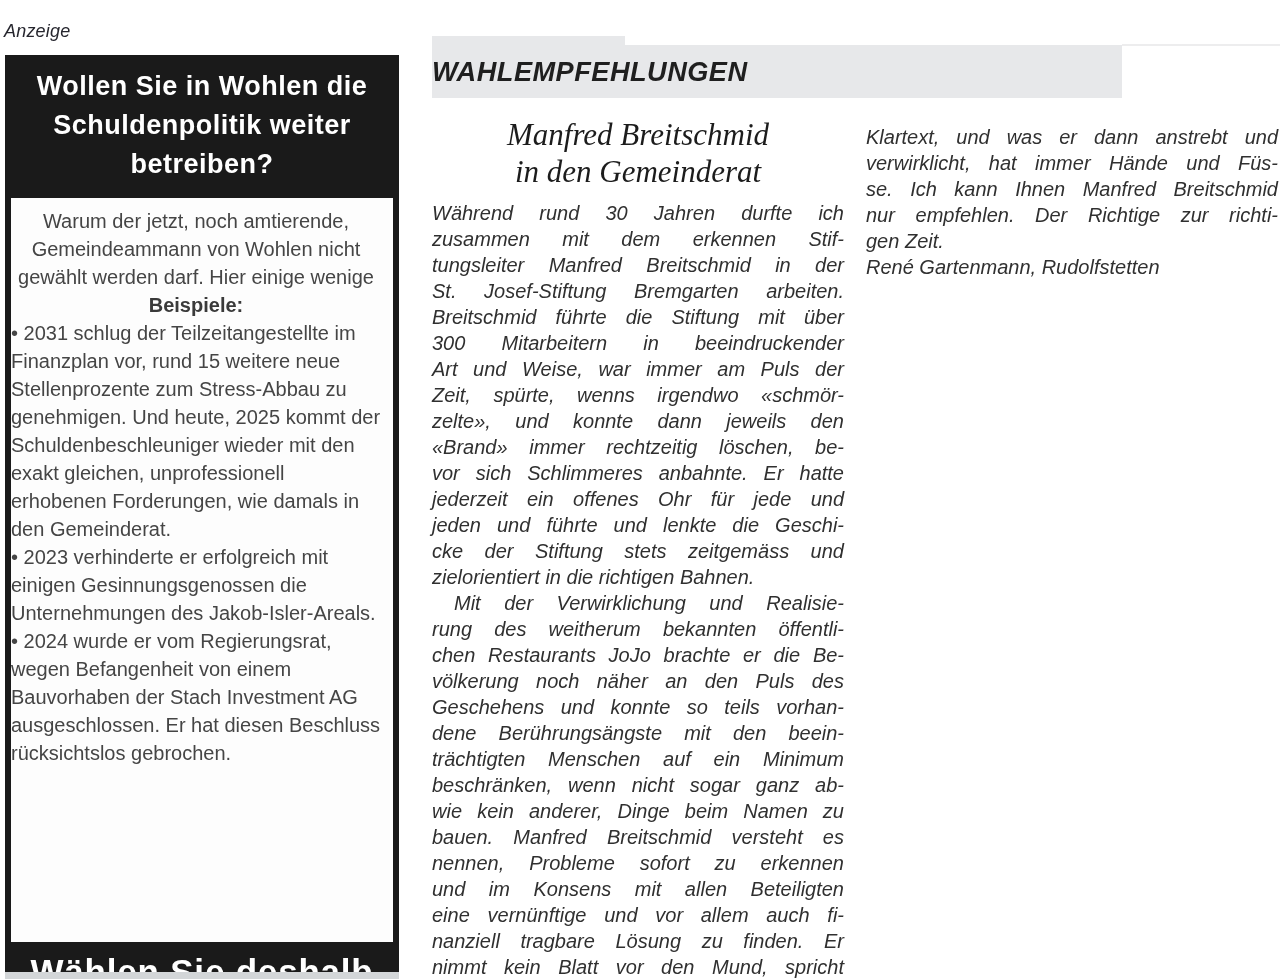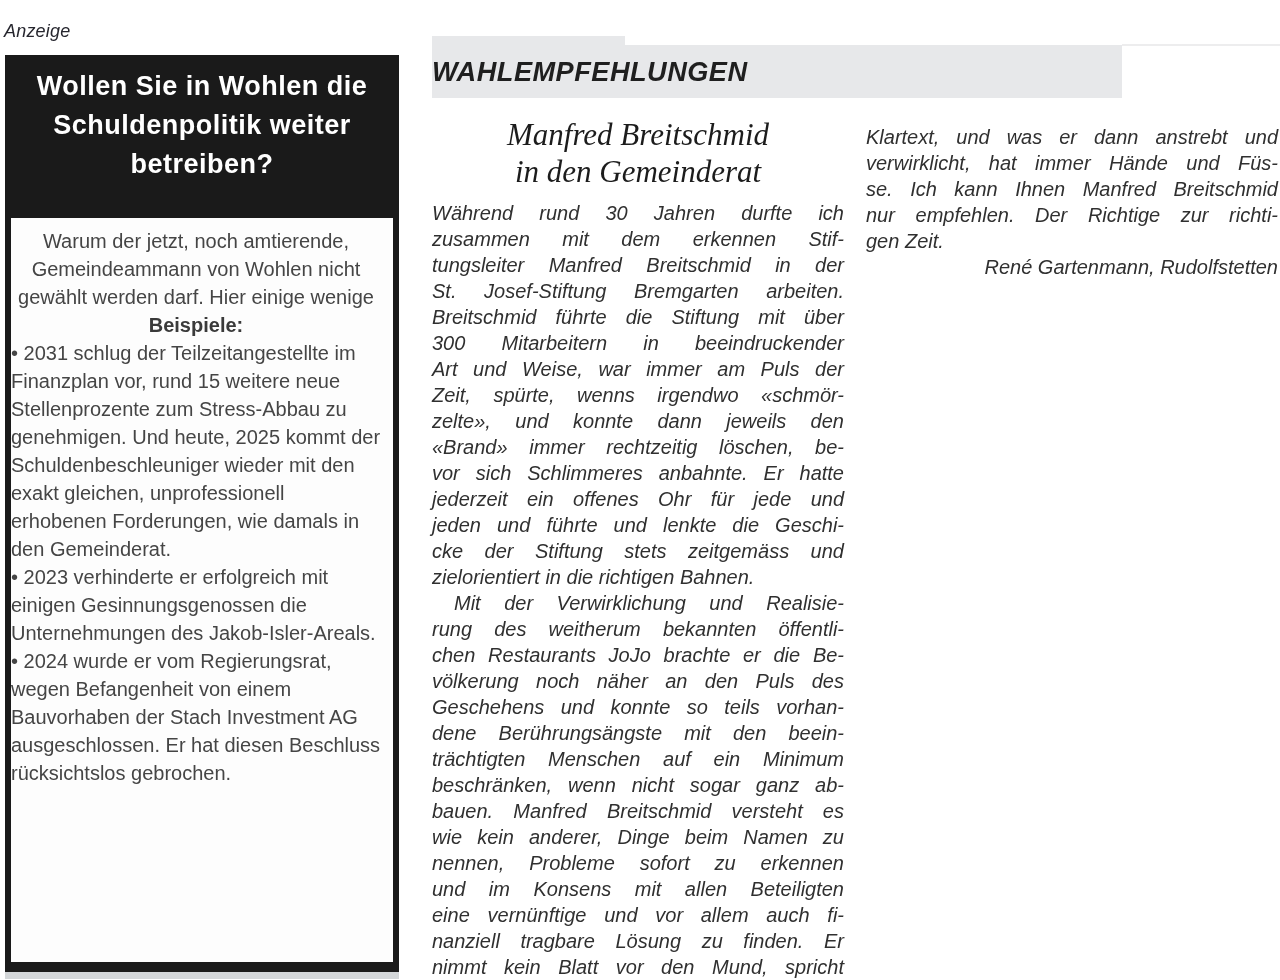--- a/index.html
+++ b/index.html
@@ -20,21 +20,21 @@
   
   .anzeige{
     position:absolute;left:4px;top:21px;
     font-style:italic;font-size:18px;color:#26262e;letter-spacing:.2px;
   }
   
   .ad{
     position:absolute;left:5px;top:55px;width:394px;height:917px;
     background:var(--ad_background);
   }
-  .ad-header{height:163px;padding-top:12px;}
+  .ad-header{height:143px;padding-top:12px;}
   .ad-header div{
     text-align:center;color:var(--ad_text);font-weight:bold;
     font-size:27px;line-height:39px;letter-spacing:.5px;
   }
   .ad-panel{
     margin:0 6px;height:744px;background:var(--panel_background);
     padding:9px 12px 0 0;color:var(--ad_body_text);
     font-size:20px;line-height:28px;
   }
   .ad-intro div{text-align:center;}
@@ -71,21 +71,21 @@
   }
   .col{
     position:absolute;width:412px;color:var(--article_text);
     font-style:italic;font-size:20px;line-height:26px;
   }
   .col1{left:432px;top:200px;}
   .col2{left:866px;top:124px;}
   .jlines > div{text-align:justify;text-align-last:justify;}
   .endpara > div:last-child{text-align-last:left;}
   .indent-first > div:first-child{text-indent:22px;}
-  .article-sig{text-align:right;font-style:italic;}
+  .article-sig{font-style:italic;}
 </style>
 </head>
 <body>
 
 <div class="page">
 
   <div class="anzeige">Anzeige</div>
 
   <div class="ad">
     <div class="ad-header">
@@ -162,22 +162,22 @@
       </div>
     <div class="jlines indent-first">
         <div>Mit der Verwirklichung und Realisie-</div>
         <div>rung des weitherum bekannten öffentli-</div>
         <div>chen Restaurants JoJo brachte er die Be-</div>
         <div>völkerung noch näher an den Puls des</div>
         <div>Geschehens und konnte so teils vorhan-</div>
         <div>dene Berührungsängste mit den beein-</div>
         <div>trächtigten Menschen auf ein Minimum</div>
         <div>beschränken, wenn nicht sogar ganz ab-</div>
+        <div>wie kein anderer, Dinge beim Namen zu</div>
         <div>bauen. Manfred Breitschmid versteht es</div>
-        <div>wie kein anderer, Dinge beim Namen zu</div>
         <div>nennen, Probleme sofort zu erkennen</div>
         <div>und im Konsens mit allen Beteiligten</div>
         <div>eine vernünftige und vor allem auch fi-</div>
         <div>nanziell tragbare Lösung zu finden. Er</div>
         <div>nimmt kein Blatt vor den Mund, spricht</div>
       </div>
   </div>
 
   <div class="col col2">
     <div class="jlines endpara">

